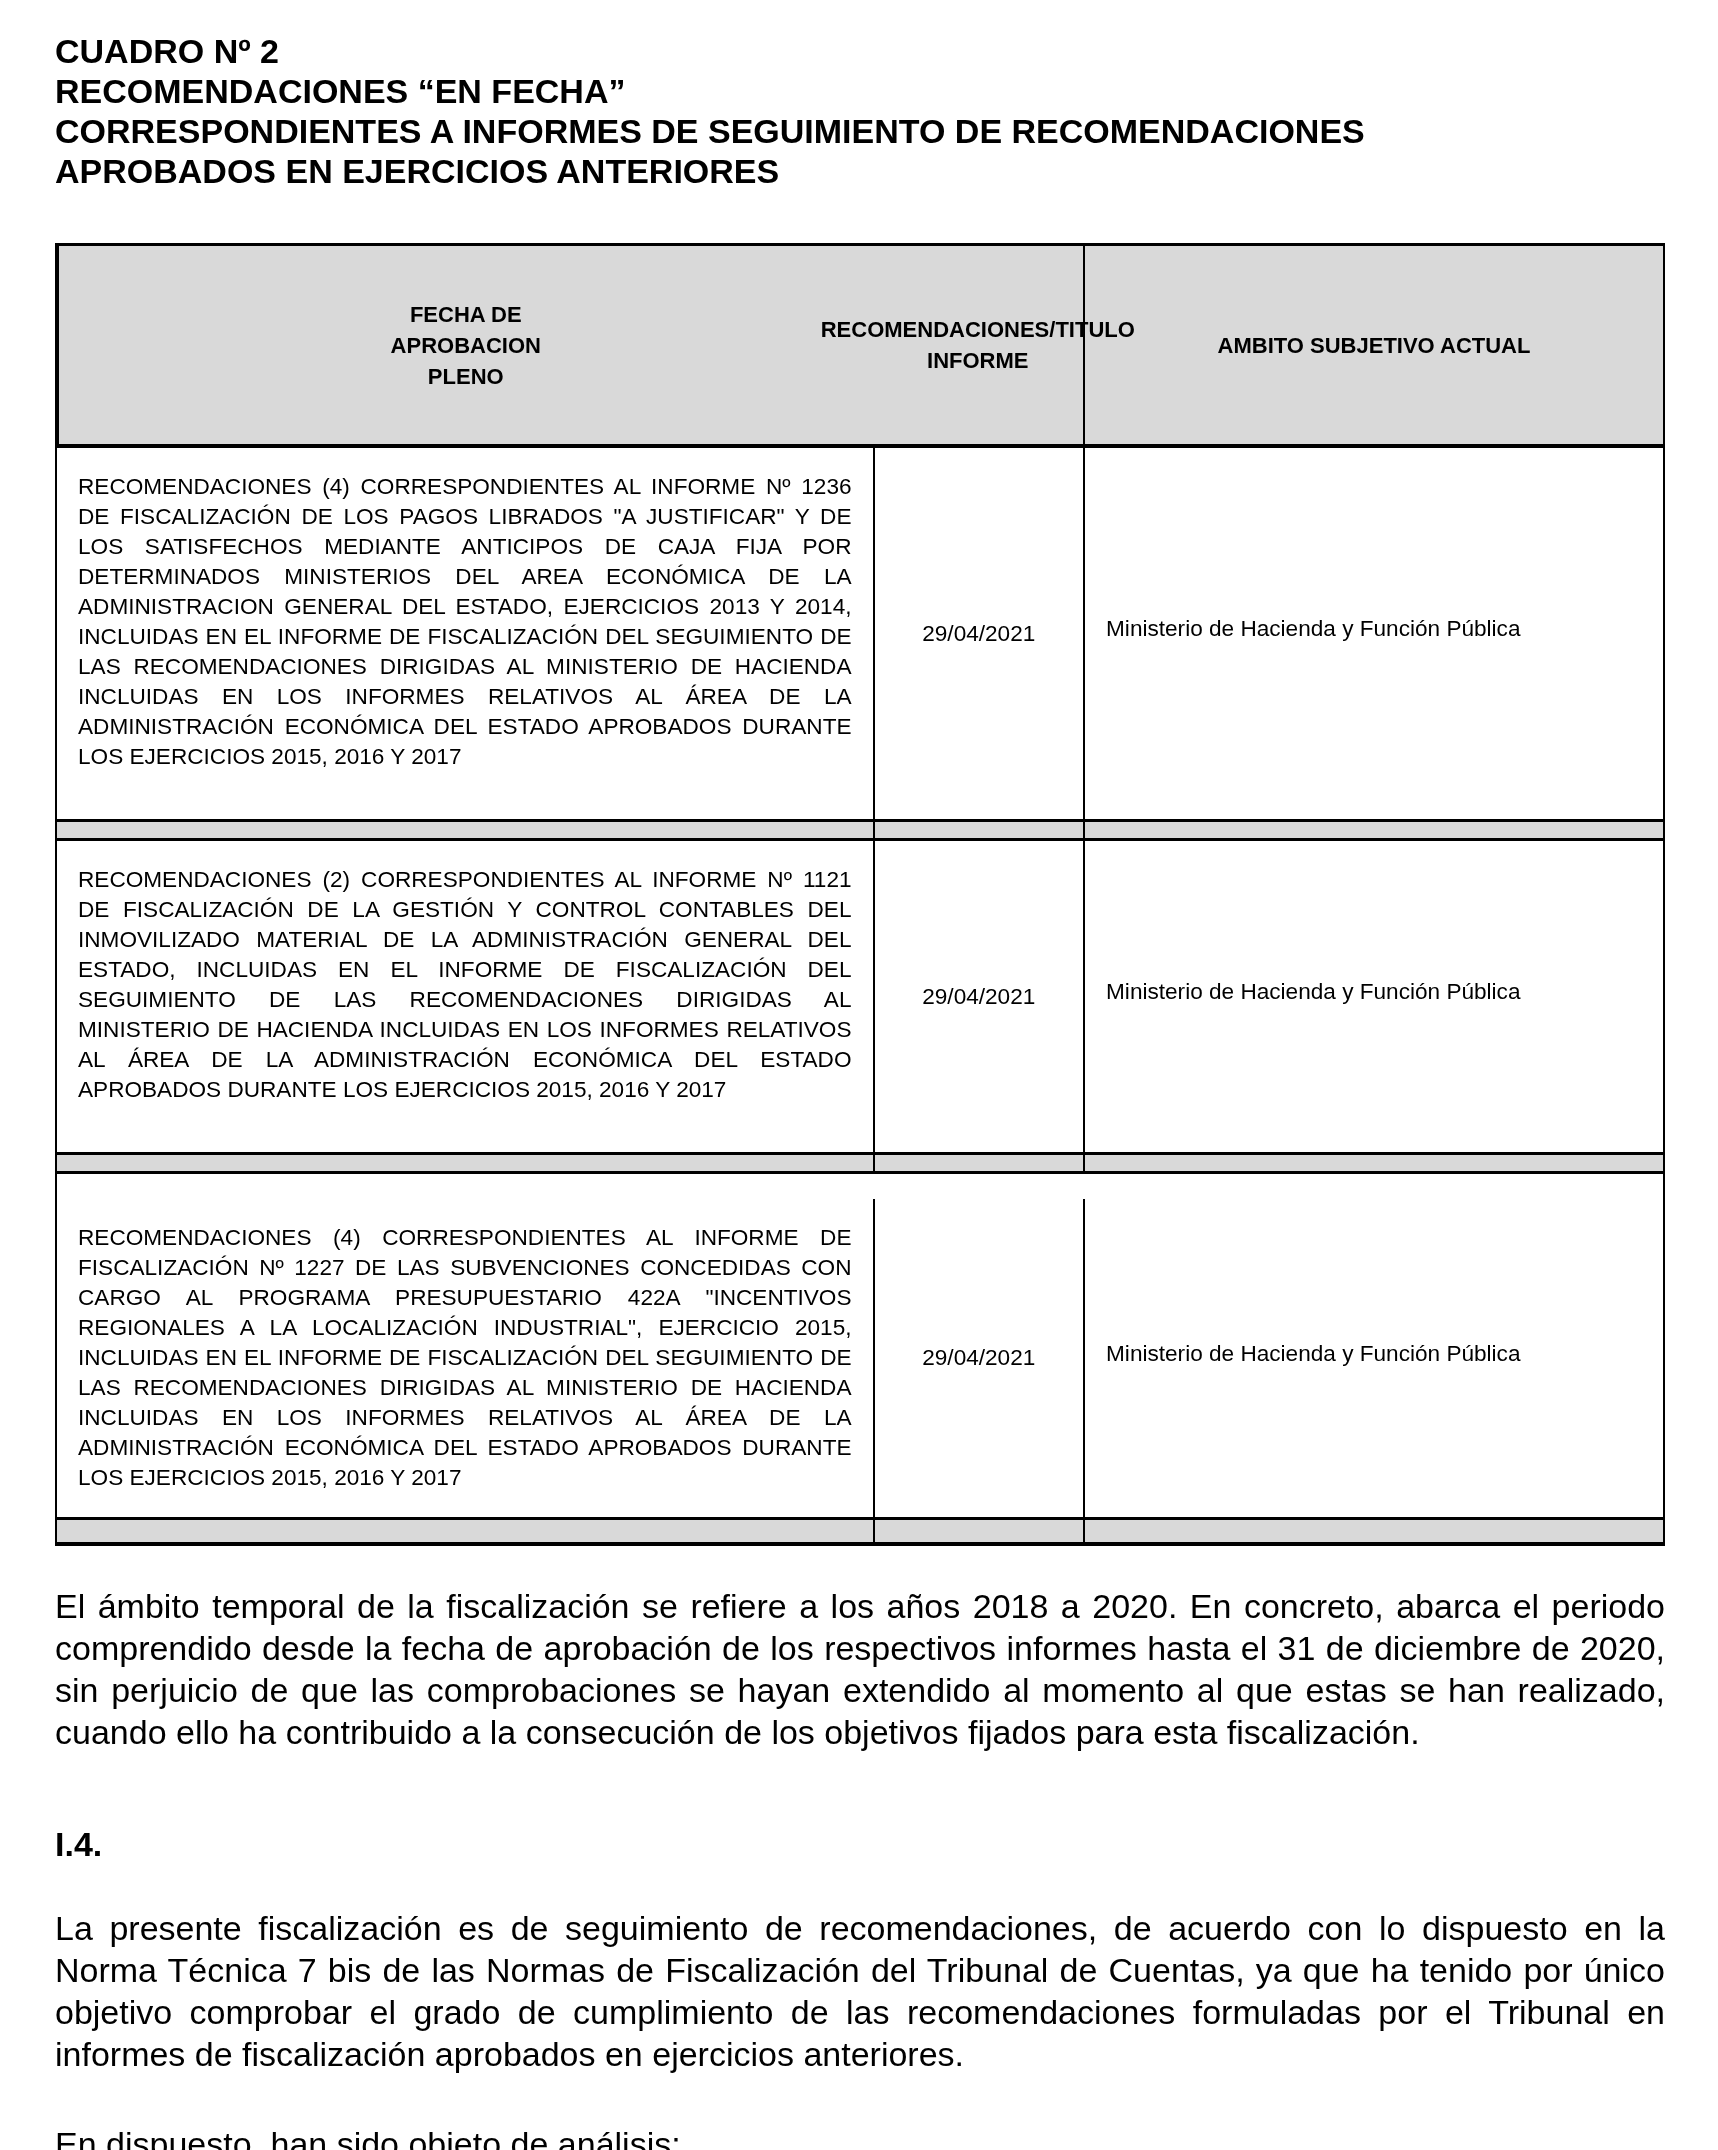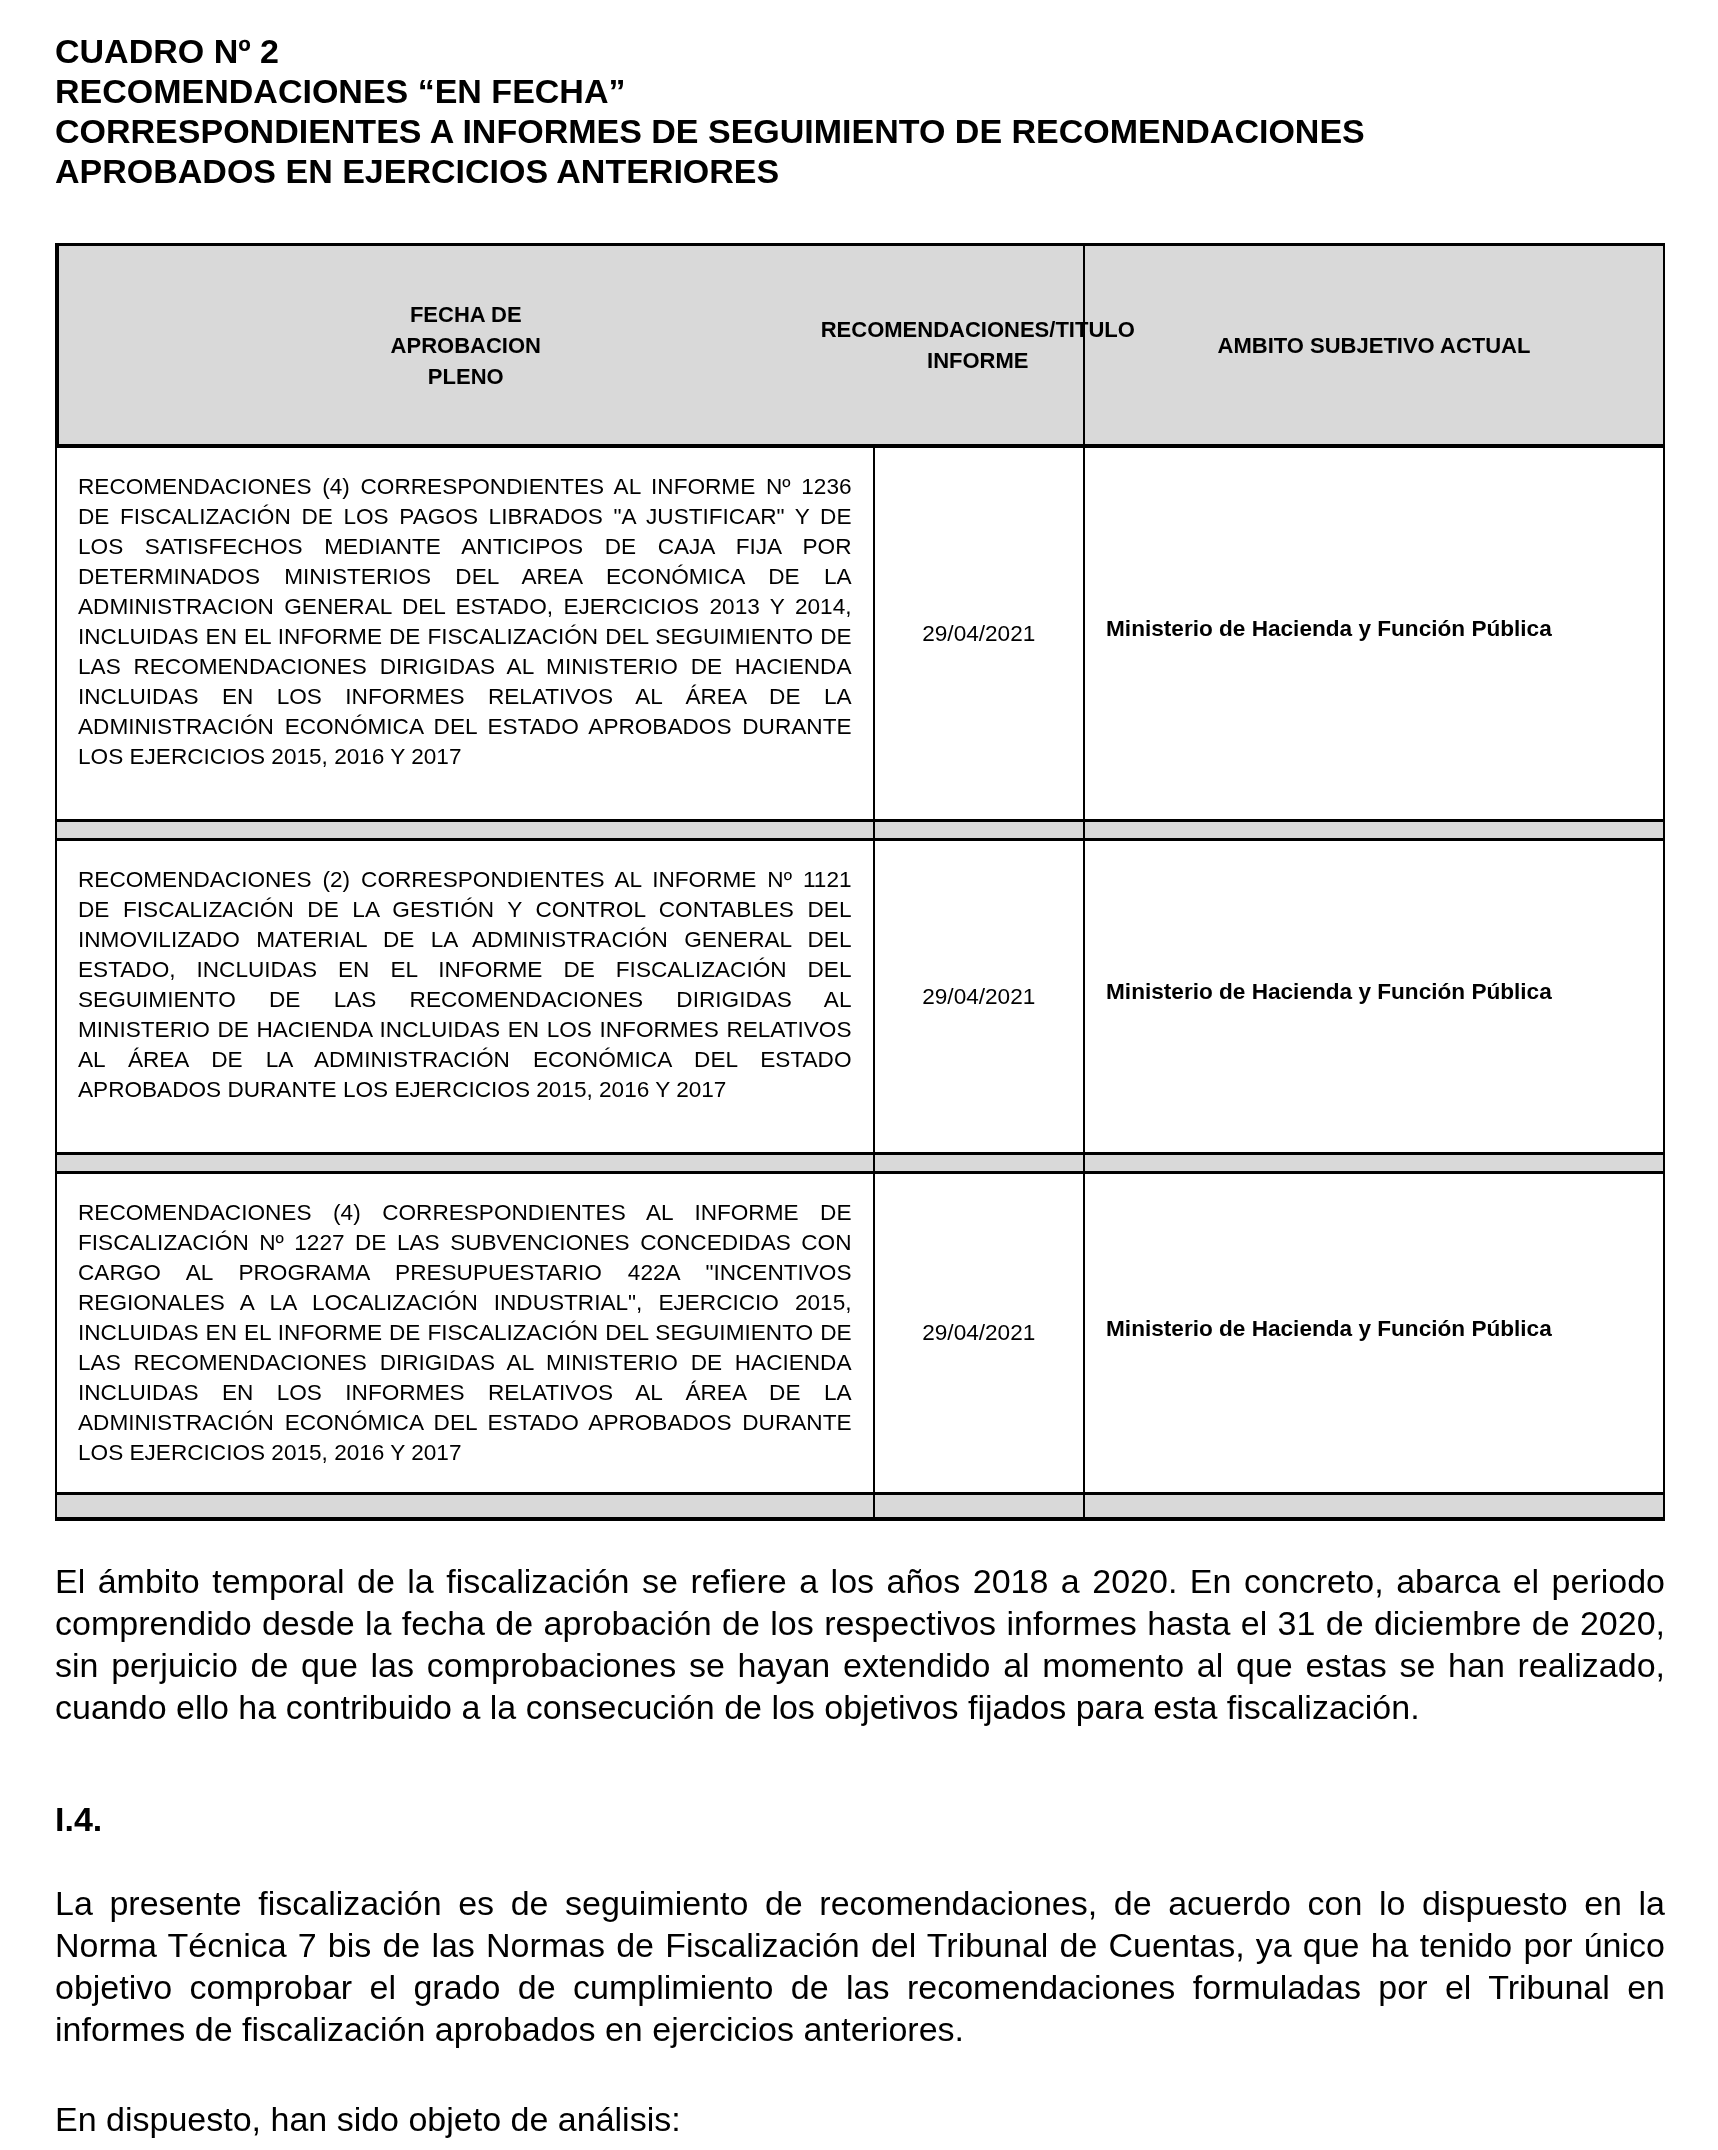--- a/index.html
+++ b/index.html
@@ -62,41 +62,40 @@
     line-height: 31px;
     white-space: pre-line;
     padding: 6.5px 9.7px;
   }
   .row .td {
     font-size: 22.6px;
     line-height: 30px;
   }
   .r1 { min-height: 371px; }
   .r2 { min-height: 311px; }
-  .r3 { min-height: 303px; }
+  .r3 { min-height: 303px; margin-top: 25px; }
   .cell-rec {
     display: flex;
     align-items: flex-start;
     padding: 24px 21px;
   }
   .cell-rec .rec-text {
     text-align: justify;
     width: 100%;
   }
   .cell-date {
     display: flex;
     align-items: center;
     justify-content: center;
     text-align: center;
   }
   .cell-amb {
     display: flex;
     align-items: center;
     padding: 8px 16px 17px 21px;
-    font-weight: bold;
   }
   .spacer {
     background: #d9d9d9;
     border-top: 3.2px solid #000000;
     border-bottom: 3.2px solid #000000;
   }
   .spacer .td { height: 16px; }
   .spacer-last {
     background: #d9d9d9;
     border-top: 3.2px solid #000000;

